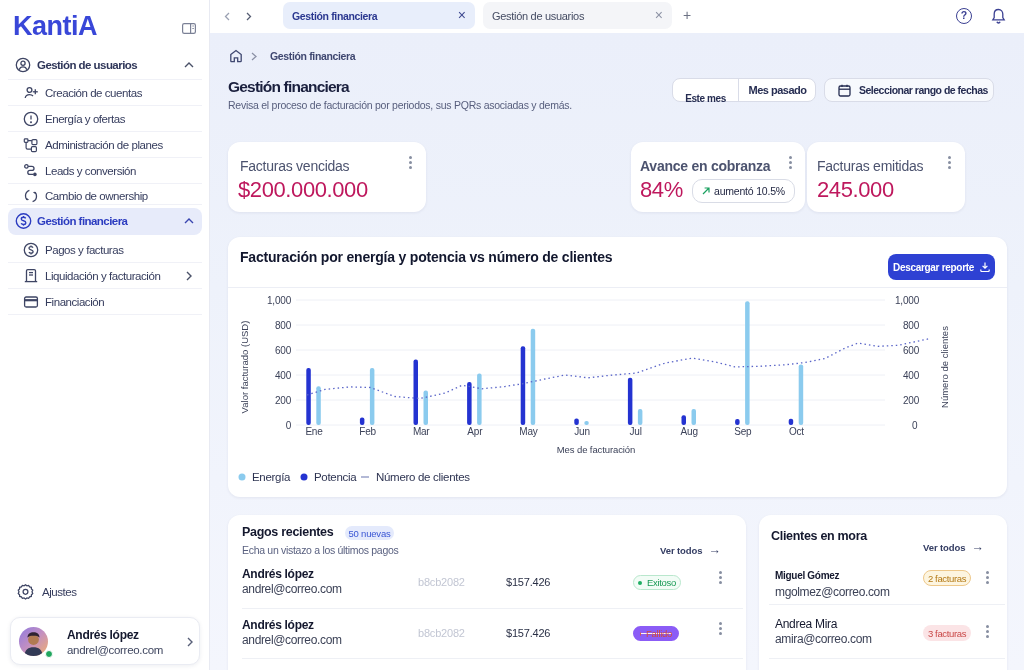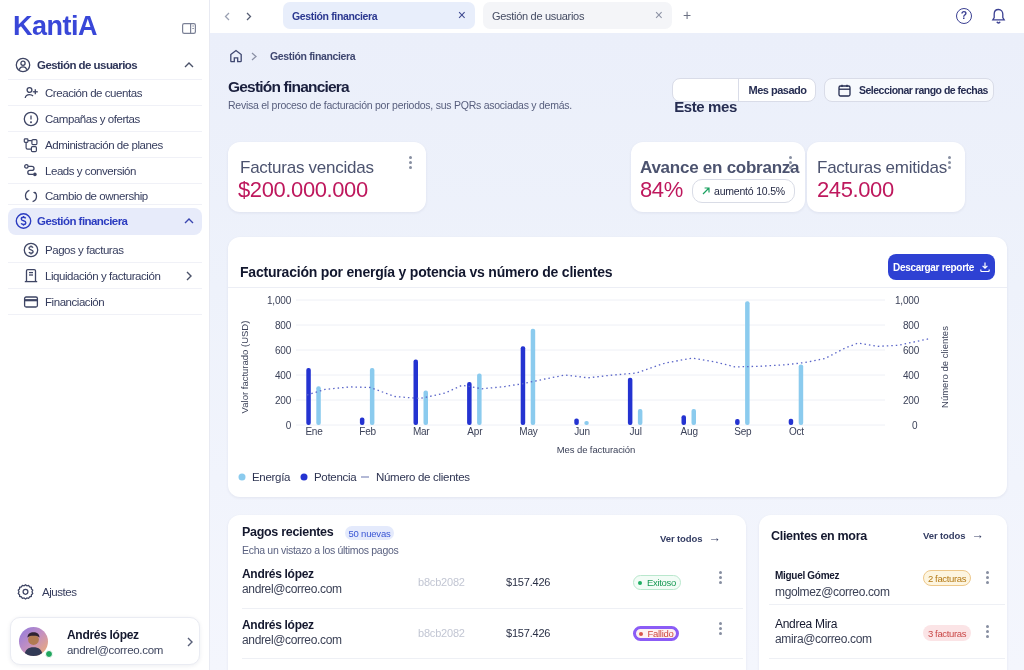--- a/index.html
+++ b/index.html
@@ -16,47 +16,47 @@
 .nav-sec .nav-tx { font-weight:700; letter-spacing:-0.55px; color:#2f3659; }
 .nav-div { position:absolute; left:8px; width:194px; height:1px; background:#f0f1f7; }
 .pill { position:absolute; left:8px; width:194px; top:208px; height:27px; background:#e7ebfa; border-radius:8px; }
 .chev-up { position:absolute; right:16px; top:50%; transform:translateY(-50%); }
 
 #tabbar { position:absolute; left:210px; top:0; width:814px; height:33px; background:#fff; }
 .tab { position:absolute; top:2px; height:27px; border-radius:7px; font-size:13px; display:flex; align-items:center; }
 
 #content { position:absolute; left:210px; top:33px; width:814px; height:637px; background:linear-gradient(180deg,#ebeffa 0%, #eef2fb 40%, #f4f6fd 100%); }
 .card { position:absolute; background:#fff; border-radius:12px; box-shadow:0 1px 3px rgba(25,35,80,0.07); }
-.lbl { font-size:17px; letter-spacing:-0.25px; color:#4c536f; white-space:nowrap; }
+.lbl { font-size:14px; letter-spacing:-0.25px; color:#4c536f; white-space:nowrap; }
 .big { font-size:22px; font-weight:400; color:#be185d; letter-spacing:-0.4px; line-height:1; }
 .dots3 { position:absolute; width:4px; }
 .dots3 i { display:block; width:3px; height:3px; border-radius:50%; background:#878ea1; margin:0 0 2px 0; }
 .pillbadge { position:absolute; display:flex; align-items:center; font-size:11px; border-radius:9px; white-space:nowrap; }
 svg { display:block; }
-.vt { font-size:9.5px; letter-spacing:-0.1px; font-weight:700; color:#343d63; white-space:nowrap; }
+.vt { font-size:9.5px; letter-spacing:-0.1px; font-weight:700; color:#343d63; white-space:nowrap;margin-top:12px; }
 </style>
 </head>
 <body>
 <div id="app">
   <div id="content" style="overflow:hidden;">
 
     <svg class="abs" style="left:19px; top:16px;" width="14" height="14" viewBox="0 0 14 14" fill="none" stroke="#3f4770" stroke-width="1.3">
         <path d="M1.8 5.6 L7 1.5 L12.2 5.6 V12 C12.2 12.4 11.9 12.7 11.5 12.7 H8.7 V8.9 H5.3 V12.7 H2.5 C2.1 12.7 1.8 12.4 1.8 12 Z"></path>
       </svg>
     <svg class="abs" style="left:41px; top:19px;" width="6" height="9" viewBox="0 0 6 9" fill="none" stroke="#8a90a5" stroke-width="1.3">
         <path d="M1 1 L5 4.5 L1 8"></path>
       </svg>
     <div class="abs" style="left:60px; top:17px; font-size:10.5px; letter-spacing:-0.35px; color:#3f4770; font-weight:700;">Gestión financiera</div>
 
     <div class="abs" style="left:18px; top:46px; font-size:15.5px; letter-spacing:-0.8px; font-weight:700; color:#1a1f3d; line-height:1;">Gestión financiera</div>
     <div class="abs" style="left:18px; top:66px; font-size:10.5px; letter-spacing:-0.25px; color:#575e7d; white-space:nowrap;">Revisa el proceso de facturación por periodos, sus PQRs asociadas y demás.</div>
 
     <div class="abs" style="left:462px; top:45px; width:144px; height:24px; background:#fff; border:1px solid #d9dce8; border-radius:8px;">
       <div class="abs" style="left:65px; top:0; width:1px; height:22px; background:#d9dce8;"></div>
-      <div class="abs" style="left:0; top:16px; width:65px; height:22px; display:flex; align-items:center; justify-content:center; font-size:15px; letter-spacing:-0.4px; font-weight:700; color:#262d52;">Este mes</div>
+      <div class="abs" style="left:0; top:8px; width:65px; height:22px; display:flex; align-items:center; justify-content:center; font-size:10px; letter-spacing:-0.4px; font-weight:700; color:#262d52;">Este mes</div>
       <div class="abs" style="left:66px; top:0; width:77px; height:22px; display:flex; align-items:center; justify-content:center; font-size:11px; letter-spacing:-0.5px; font-weight:700; color:#262d52;">Mes pasado</div>
     </div>
     <div class="abs" style="left:614px; top:45px; width:170px; height:24px; background:rgba(255,255,255,0.6); border:1px solid #d9dce8; border-radius:8px; display:flex; align-items:center;">
       <svg style="margin-left:13px;" width="13" height="13" viewBox="0 0 13 13" fill="none" stroke="#262d52" stroke-width="1.3">
           <rect x="1" y="2" width="11" height="10" rx="1.5"></rect>
           <line x1="1" y1="5.2" x2="12" y2="5.2"></line>
           <line x1="4" y1="0.8" x2="4" y2="3"></line>
           <line x1="9" y1="0.8" x2="9" y2="3"></line>
         </svg>
       <span style="margin-left:8px; font-size:10.5px; letter-spacing:-0.5px; font-weight:700; color:#262d52; white-space:nowrap;">Seleccionar rango de fechas</span>
@@ -88,21 +88,21 @@
       <div class="lbl abs" style="left:10px; top:16px;">Facturas emitidas</div>
       <div class="dots3" style="right:13px; top:14px;">
           <i></i>
           <i></i>
           <i></i>
         </div>
       <div class="big abs" style="left:10px; top:37px;">245.000</div>
     </div>
 
     <div class="card" id="chartcard" style="left:18px; top:204px; width:779px; height:260px;">
-      <div class="abs" style="left:12px; top:27px; font-size:14px; letter-spacing:-0.2px; font-weight:700; color:#12172e; white-space:nowrap;">Facturación por energía y potencia vs número de clientes</div>
+      <div class="abs" style="left:12px; top:12px; font-size:14px; letter-spacing:-0.2px; font-weight:700; color:#12172e; white-space:nowrap;">Facturación por energía y potencia vs número de clientes</div>
       <div class="abs" style="left:660px; top:17px; width:107px; height:26px; background:#2e41d3; border-radius:8px; display:flex; align-items:center; justify-content:center;">
         <span style="font-size:10px; letter-spacing:-0.3px; font-weight:700; color:#fff; white-space:nowrap;">Descargar reporte</span>
         <svg style="margin-left:6px;" width="10" height="10" viewBox="0 0 10 10" fill="none" stroke="#fff" stroke-width="1.2">
             <path d="M5 0.5 V6 M2.6 3.8 L5 6.2 L7.4 3.8 M0.8 7.5 V8.6 C0.8 9.2 1.2 9.5 1.8 9.5 H8.2 C8.8 9.5 9.2 9.2 9.2 8.6 V7.5"></path>
           </svg>
       </div>
       <div class="abs" style="left:0; top:50px; width:779px; height:1px; background:#eceef5;"></div>
       <svg class="abs" style="left:0; top:1px;" width="779" height="260" viewBox="0 0 779 260" font-family="Liberation Sans, sans-serif">
 
         <g stroke="#eef0f6" stroke-width="1">
@@ -200,21 +200,21 @@
           <i></i>
           <i></i>
           <i></i>
         </div>
       <div class="abs" style="left:14px; top:93px; right:3px; height:1px; background:#eef0f5;"></div>
 
       <div class="abs" style="left:14px; top:103px; font-size:12px; letter-spacing:-0.3px; font-weight:700; color:#14182e;">Andrés lópez</div>
       <div class="abs" style="left:14px; top:118px; font-size:12px; letter-spacing:-0.35px; color:#3c4257;">andrel@correo.com</div>
       <div class="abs" style="left:190px; top:112px; font-size:11px; letter-spacing:-0.2px; color:#c2c6d3;">b8cb2082</div>
       <div class="abs" style="left:278px; top:112px; font-size:11px; letter-spacing:-0.2px; color:#2a3046;">$157.426</div>
-      <div class="pillbadge" style="left:405px; top:111px; width:46px; height:15px; justify-content:center; background:#fdf1f1; border:3px solid #8b5cf6; color:#cf4a42; font-size:9.5px; letter-spacing:-0.3px;"><i style="width:4px;height:4px;border-radius:50%;background:#d8544c;margin-right:5px;"></i>Fallido</div>
+      <div class="pillbadge" style="left:405px; top:111px; width:46px; height:15px; justify-content:center; background:#fdf1f1; border:7px solid #8b5cf6; color:#cf4a42; font-size:9.5px; letter-spacing:-0.3px;"><i style="width:4px;height:4px;border-radius:50%;background:#d8544c;margin-right:5px;"></i>Fallido</div>
       <div class="dots3" style="left:491px; top:107px;">
           <i></i>
           <i></i>
           <i></i>
         </div>
       <div class="abs" style="left:14px; top:143px; right:3px; height:1px; background:#eef0f5;"></div>
 
       <div class="abs" style="left:14px; top:154px; font-size:12px; letter-spacing:-0.3px; font-weight:700; color:#14182e;">Andrés lópez</div>
     </div>
     <div class="card" id="mora" style="left:549px; top:482px; width:248px; height:200px; border-radius:12px 12px 0 0;">
@@ -272,21 +272,21 @@
         </svg>
       <div class="nav-tx" style="left:45px;">Creación de cuentas</div>
     </div>
     <div class="nav-div" style="top:105px;"></div>
     <div class="nav-item" style="top:106px;">
       <svg class="nav-ic" style="left:23px;" width="16" height="16" viewBox="0 0 16 16" fill="none" stroke="#3e4564" stroke-width="1.3">
           <circle cx="8" cy="8" r="6.7"></circle>
           <line x1="8" y1="4.4" x2="8" y2="8.6"></line>
           <circle cx="8" cy="11.2" r="0.4" fill="#3e4564"></circle>
         </svg>
-      <div class="nav-tx" style="left:45px;">Campañas y ofertas</div>
+      <div class="nav-tx" style="left:45px;">Energía y ofertas</div>
     </div>
     <div class="nav-div" style="top:131px;"></div>
     <div class="nav-item" style="top:132px;">
       <svg class="nav-ic" style="left:23px;" width="16" height="16" viewBox="0 0 16 16" fill="none" stroke="#3e4564" stroke-width="1.2">
           <rect x="1.3" y="1.8" width="3.6" height="3.6" rx="0.8"></rect>
           <rect x="8.9" y="2.6" width="5" height="5" rx="1.1"></rect>
           <rect x="8.4" y="9.6" width="5" height="5" rx="1.1"></rect>
           <path d="M4.9 3.6 H8.9 M3.1 5.4 V10.8 C3.1 11.7 3.7 12.1 4.6 12.1 H8.4"></path>
         </svg>
       <div class="nav-tx" style="left:45px;">Administración de planes</div>

